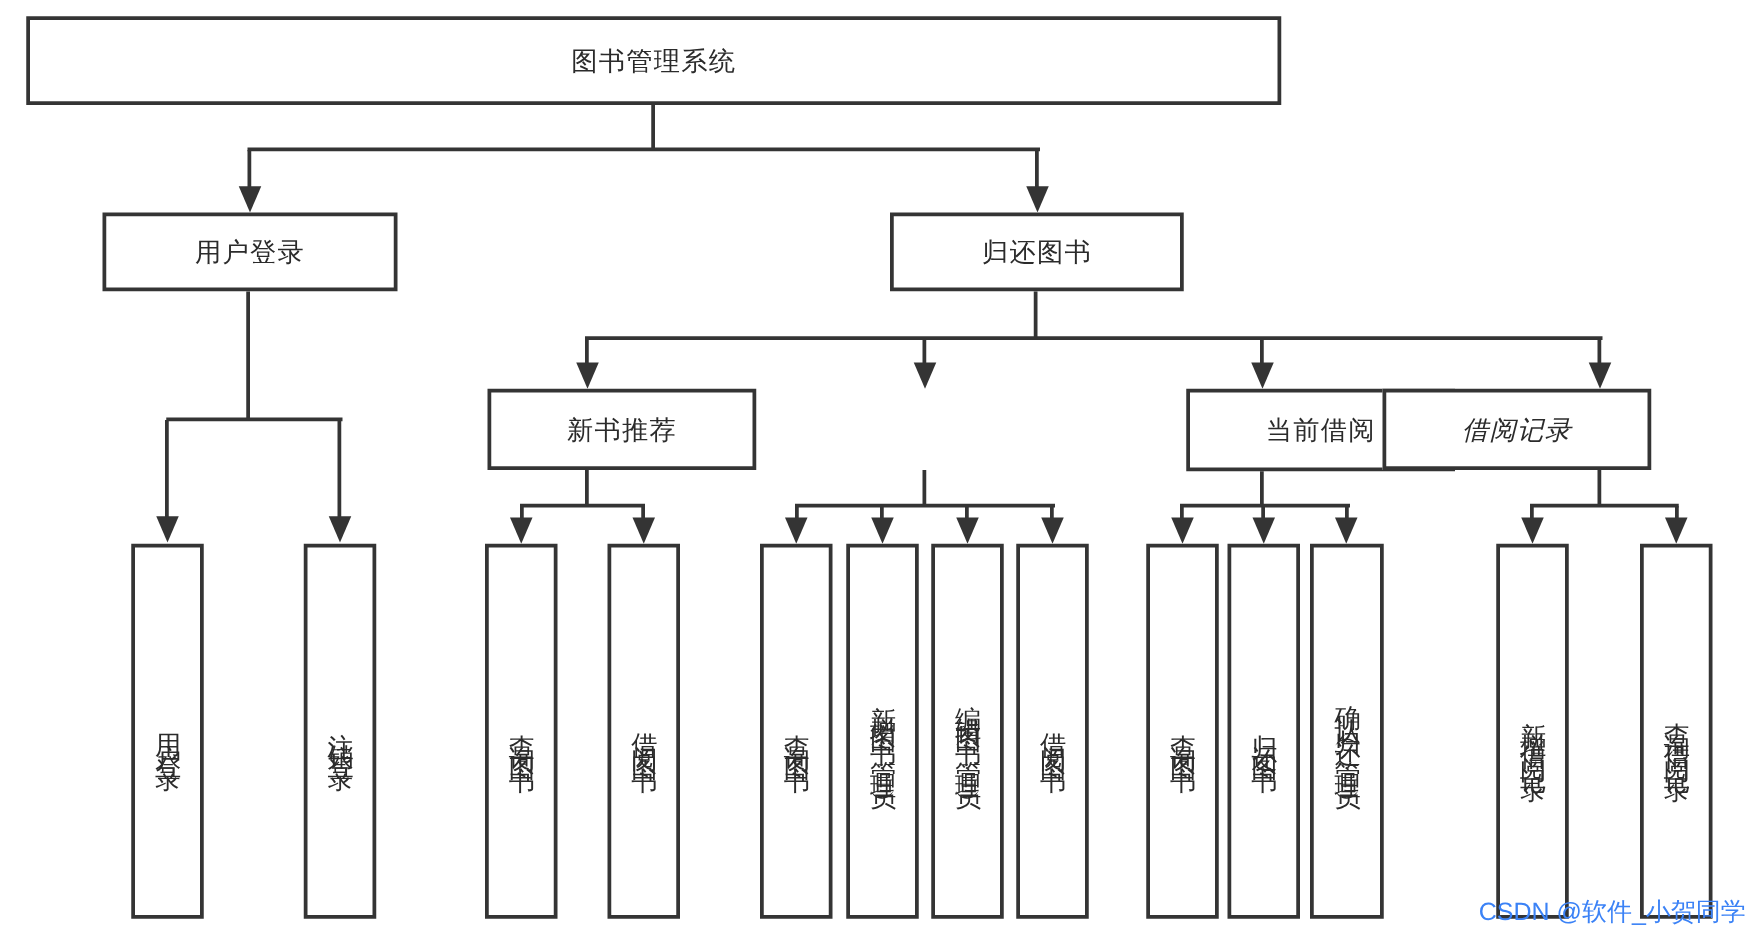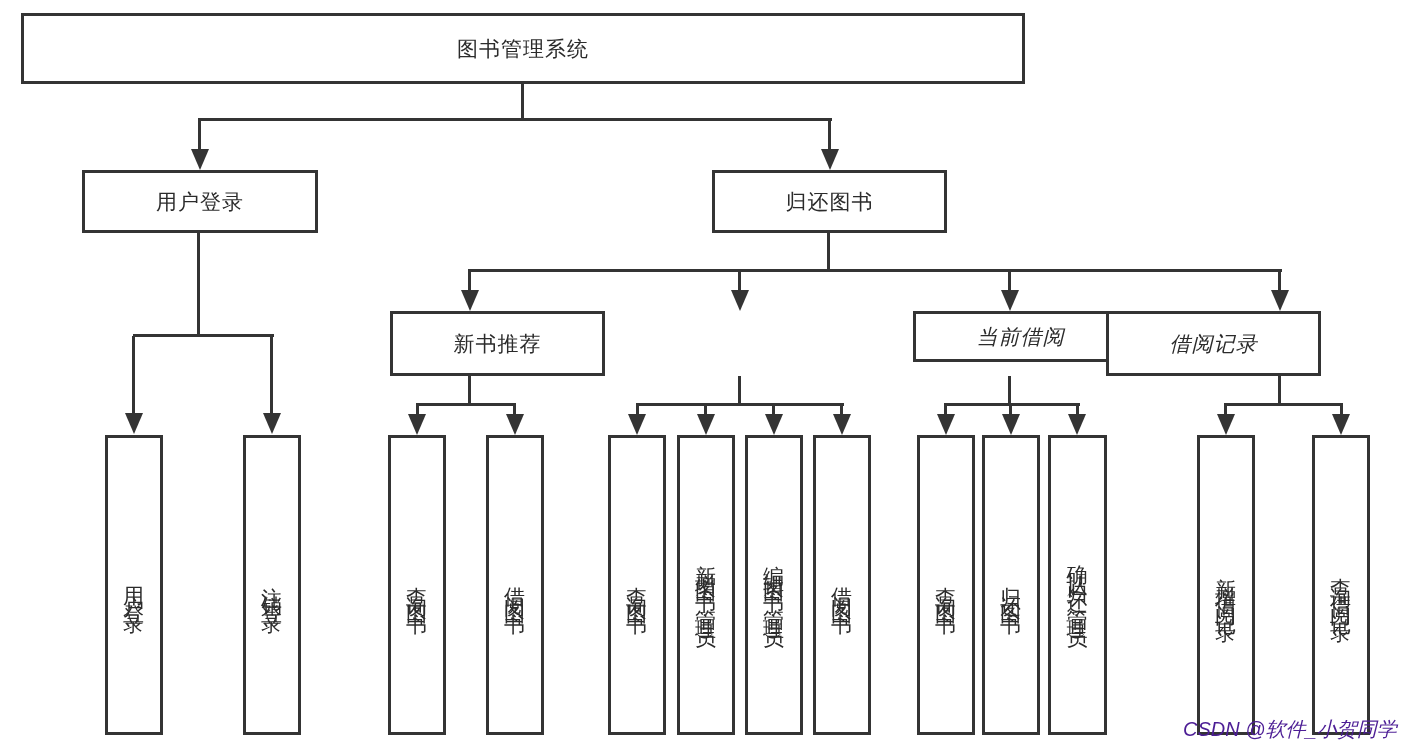--- a/index.html
+++ b/index.html
@@ -27,21 +27,21 @@
   .hline,.vline{position:absolute;background:#343434;z-index:1;}
   .hline{height:3px;}
   .vline{width:3px;}
   .ahead{
     position:absolute;width:0;height:0;z-index:1;
     border-left:9px solid transparent;border-right:9px solid transparent;
     border-top:21px solid #343434;
   }
   .watermark{
     position:absolute;left:1183px;top:716px;z-index:5;
-    color:#4c1d95;font-size:20px;white-space:nowrap;font-style:italic;
+    color:#3b82f6;font-size:20px;white-space:nowrap;
   }
 </style>
 </head>
 <body>
 
 <div class="canvas">
 
   <div class="vline" style="left:521px;top:68px;height:52px;"></div>
   <div class="hline" style="left:198px;top:118px;width:634px;"></div>
   <div class="vline" style="left:198px;top:120px;height:33px;"></div>
@@ -111,21 +111,21 @@
 
   <div class="node" style="left:712px;top:170px;width:235px;height:63px;">
     <span>归还图书</span>
   </div>
 
   <div class="node" style="left:362px;top:311px;width:215px;height:65px;margin-left:28px;">
     <span>新书推荐</span>
   </div>
 
 
-  <div class="node" style="left:913px;top:311px;width:215px;height:51px;font-style:italic;">
+  <div class="node" style="left:949px;top:311px;width:215px;height:66px;">
     <span>当前借阅</span>
   </div>
 
   <div class="node" style="left:1106px;top:311px;width:215px;height:65px;font-style:italic;">
     <span>借阅记录</span>
   </div>
 
   <div class="leaf" style="left:105px;top:435px;width:58px;height:300px;">
     <span class="vtext">用户登录</span>
   </div>

